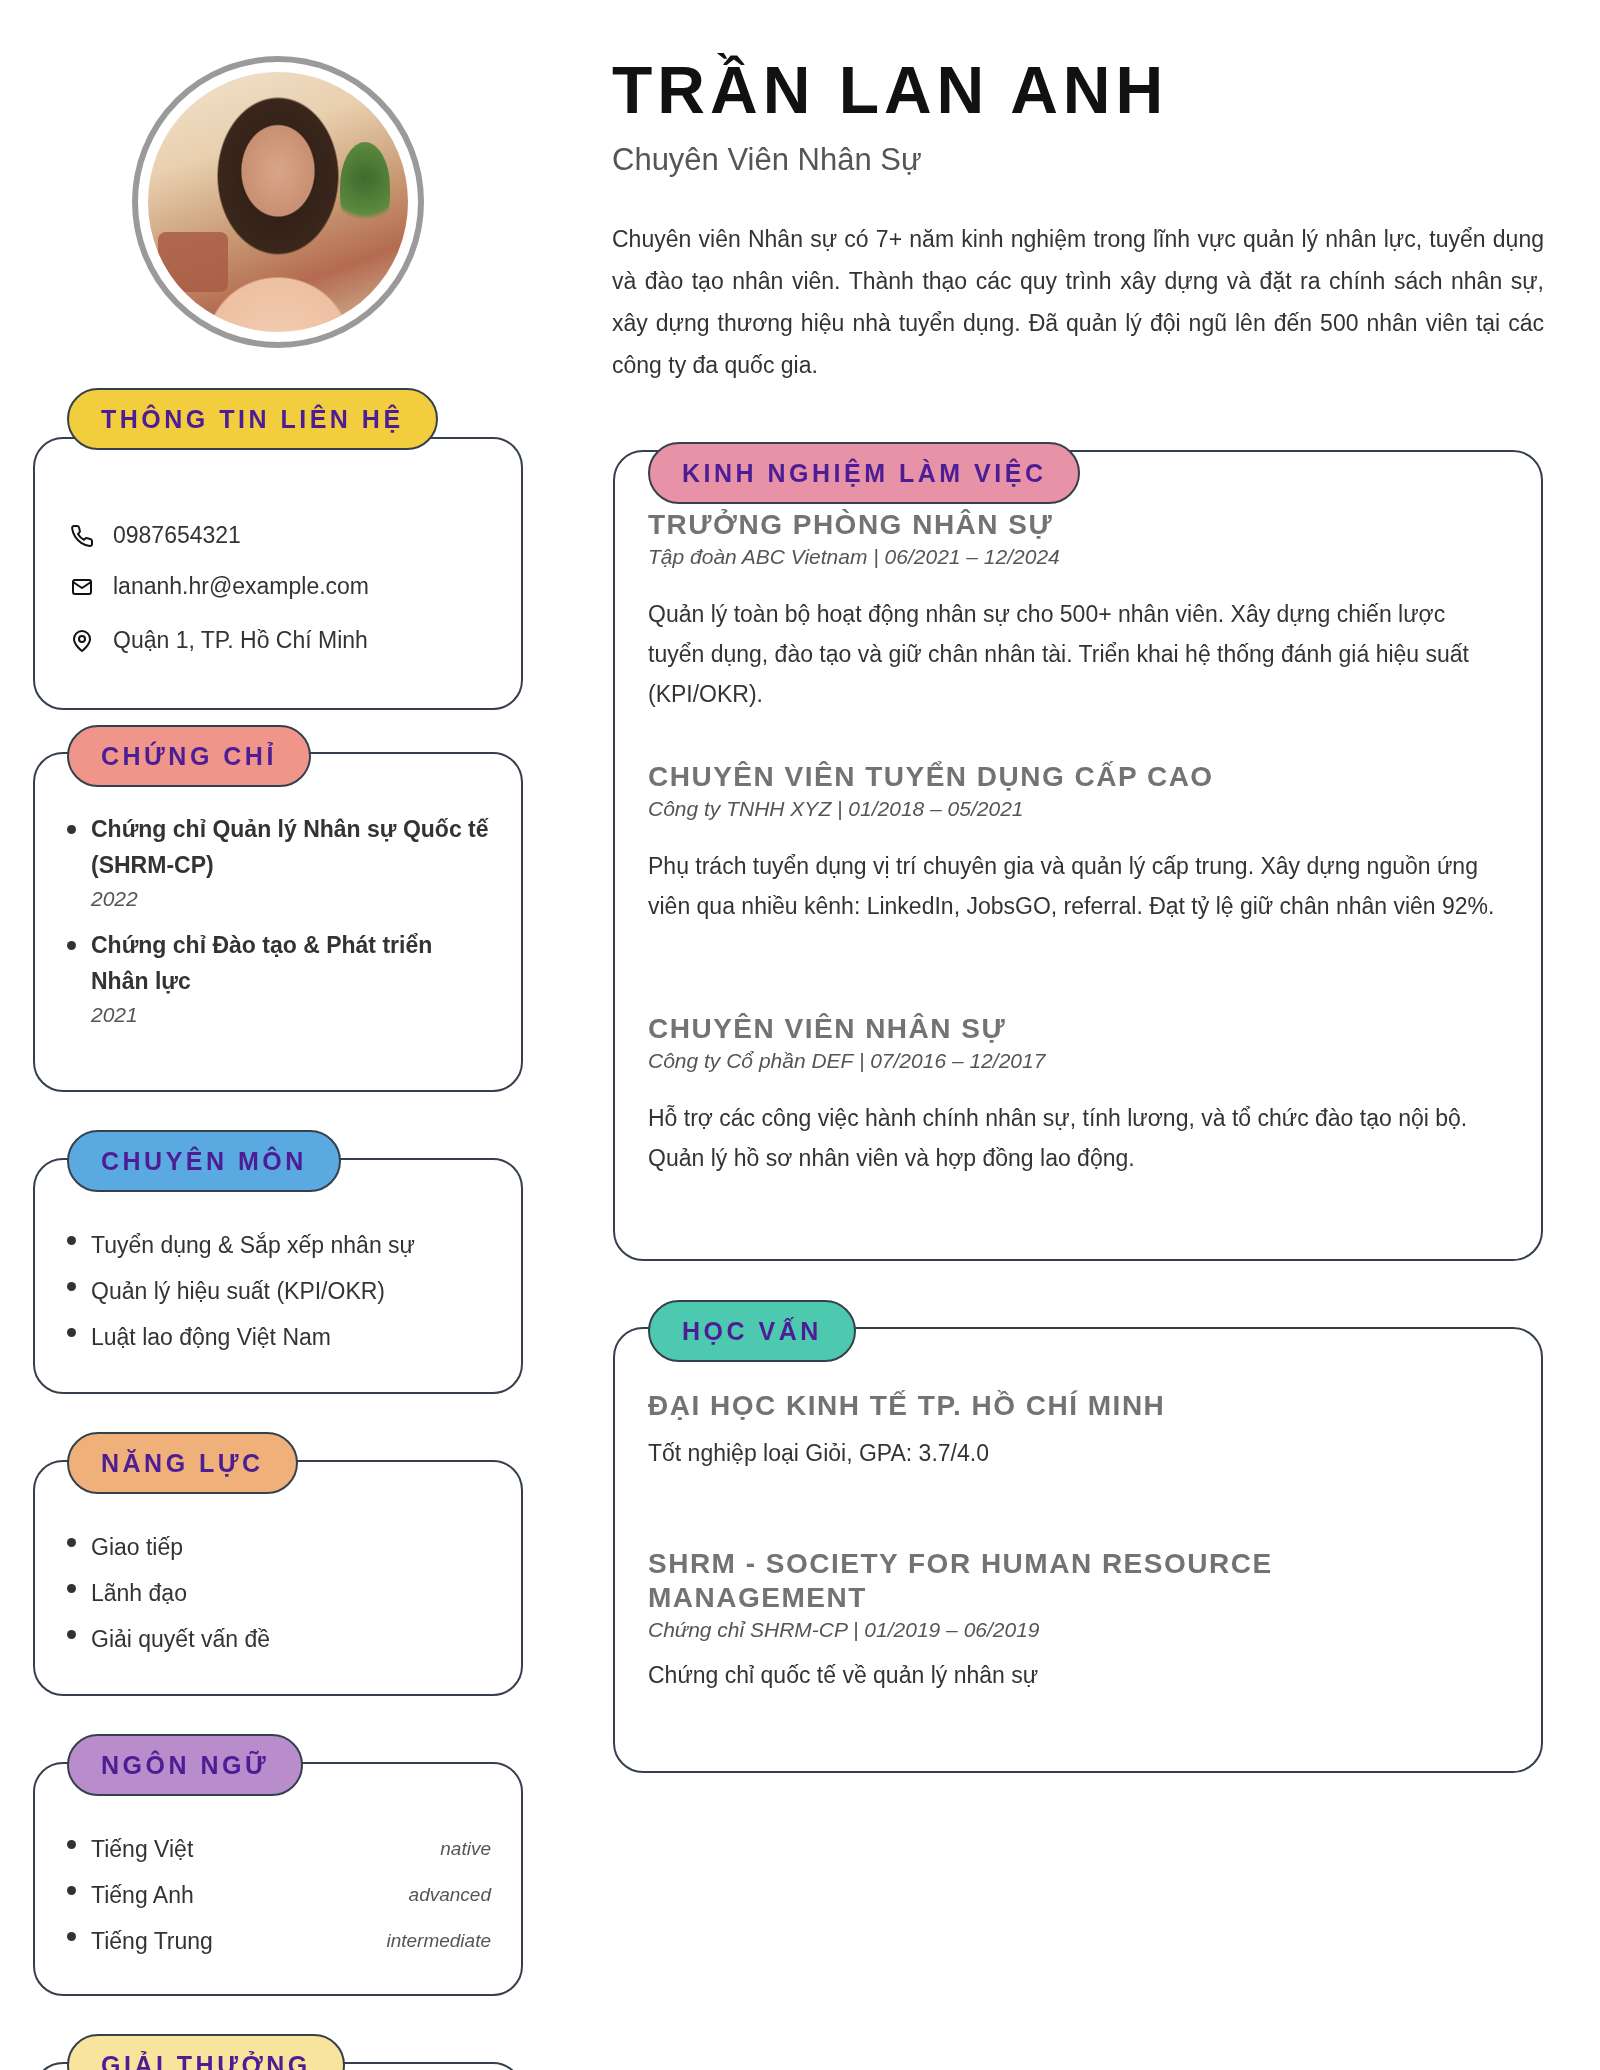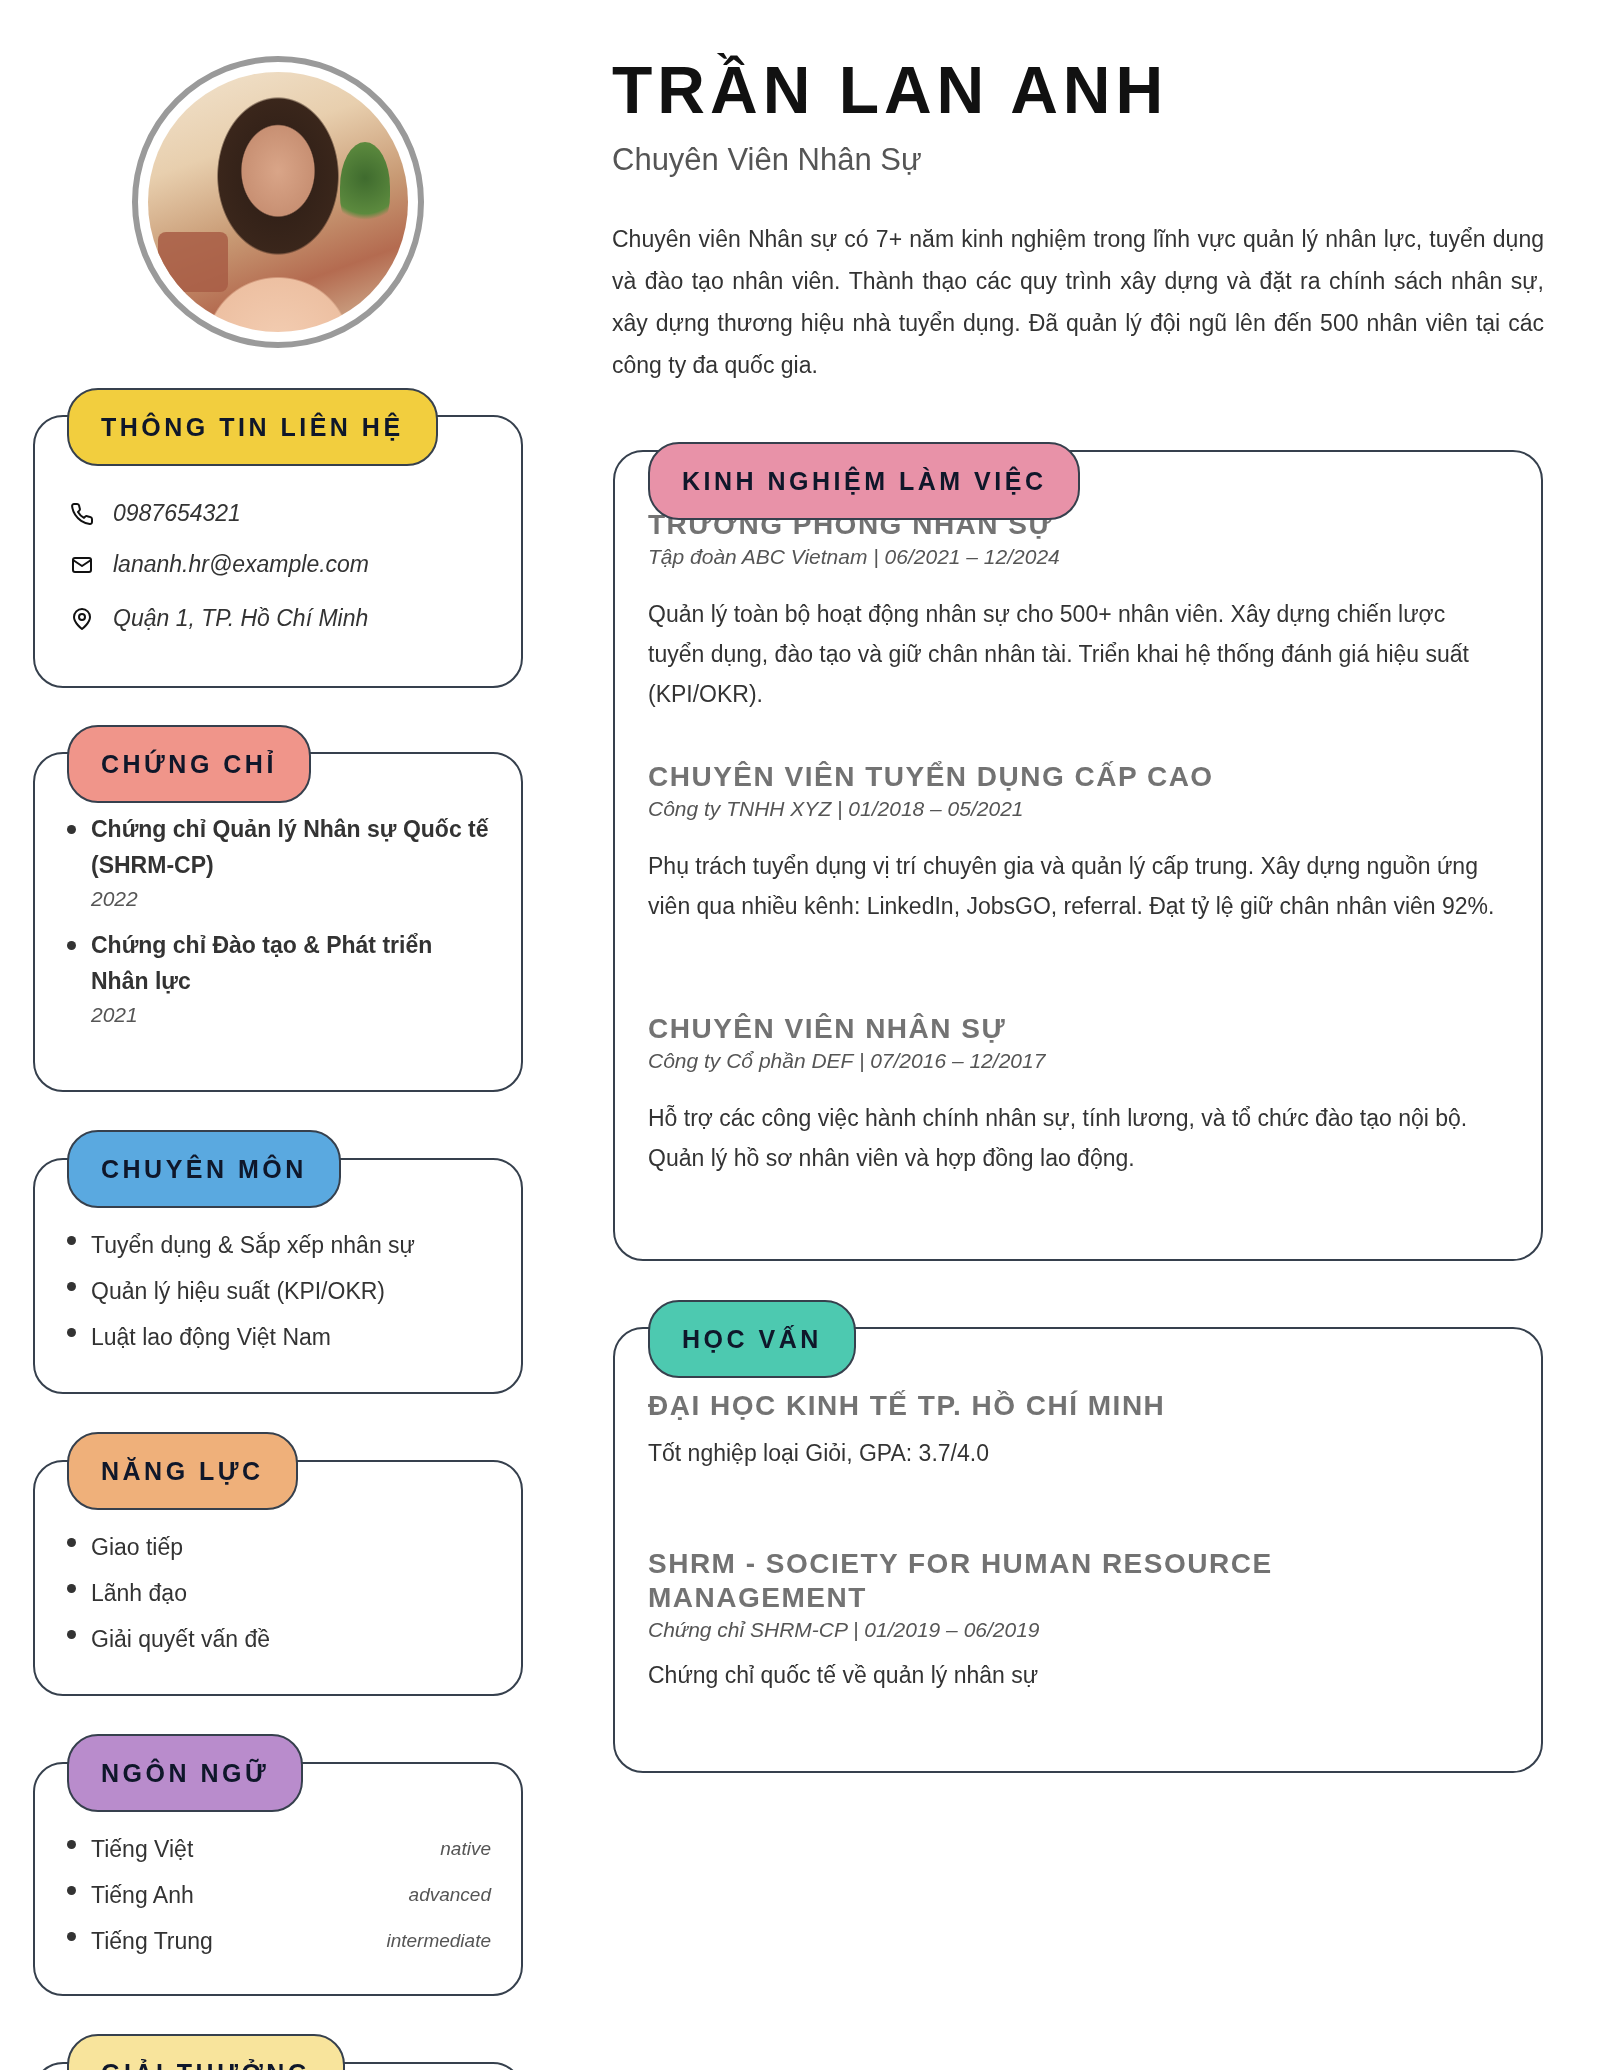--- a/index.html
+++ b/index.html
@@ -36,24 +36,24 @@
   .summary {
     position: absolute; left: 612px; top: 218px; width: 932px;
     font-size: 23px; line-height: 42px; color: #333; text-align: justify;
   }
 
   
   .box {
     position: absolute; border: 2px solid #36404d; border-radius: 30px; background: #fff;
   }
   .pill {
-    position: absolute; height: 78px; border: 2px solid #36404d; border-radius: 31px;
+    position: absolute; height: 62px; border: 2px solid #36404d; border-radius: 31px;
     padding: 12px 32px; display: flex; align-items: center;
     font-family: "Liberation Sans", sans-serif; font-weight: 700; font-size: 25px;
-    letter-spacing: 3.5px; color: #0f172a; white-space: nowrap; z-index: 2;
+    letter-spacing: 3.5px; color: #4c1d95; white-space: nowrap; z-index: 2;
   }
 
   
   .lbox { left: 33px; width: 490px; }
   .lpill { left: 67px; }
 
   .contact-row { position: absolute; left: 34px; display: flex; align-items: center; font-size: 23px; color: #333; }
   .contact-row .icon { width: 26px; height: 26px; margin-right: 18px; display: inline-flex; align-items: center; justify-content: center; }
   .contact-row svg { width: 24px; height: 24px; }
 
@@ -87,21 +87,21 @@
     <div class="sofa"></div>
     <div class="plant"></div>
   </div>
 </div>
 
 <div class="name">TRẦN LAN ANH</div>
 <div class="role">Chuyên Viên Nhân Sự</div>
 <div class="summary">Chuyên viên Nhân sự có 7+ năm kinh nghiệm trong lĩnh vực quản lý nhân lực, tuyển dụng và đào tạo nhân viên. Thành thạo các quy trình xây dựng và đặt ra chính sách nhân sự, xây dựng thương hiệu nhà tuyển dụng. Đã quản lý đội ngũ lên đến 500 nhân viên tại các công ty đa quốc gia.</div>
 
 <div class="pill lpill" style="top:388px; background:#f2ce3e;">THÔNG TIN LIÊN HỆ</div>
-<div class="box lbox" style="top:415px; height:273px;font-style:italic;">
+<div class="box lbox" style="top:437px; height:273px;">
   <div class="contact-row" style="top:83px;">
     <span class="icon">
       <svg viewBox="0 0 24 24" fill="none" stroke="#111" stroke-width="2" stroke-linecap="round" stroke-linejoin="round">
           <path d="M22 16.9v3a2 2 0 0 1-2.2 2 19.8 19.8 0 0 1-8.6-3.1 19.5 19.5 0 0 1-6-6A19.8 19.8 0 0 1 2.1 4.2 2 2 0 0 1 4.1 2h3a2 2 0 0 1 2 1.7c.1.9.4 1.9.7 2.8a2 2 0 0 1-.5 2.1L8 9.9a16 16 0 0 0 6 6l1.3-1.3a2 2 0 0 1 2.1-.4c.9.3 1.8.6 2.8.7a2 2 0 0 1 1.7 2z"></path>
         </svg>
     </span>
     <span>0987654321</span>
   </div>
   <div class="contact-row" style="top:134px;">
     <span class="icon">

